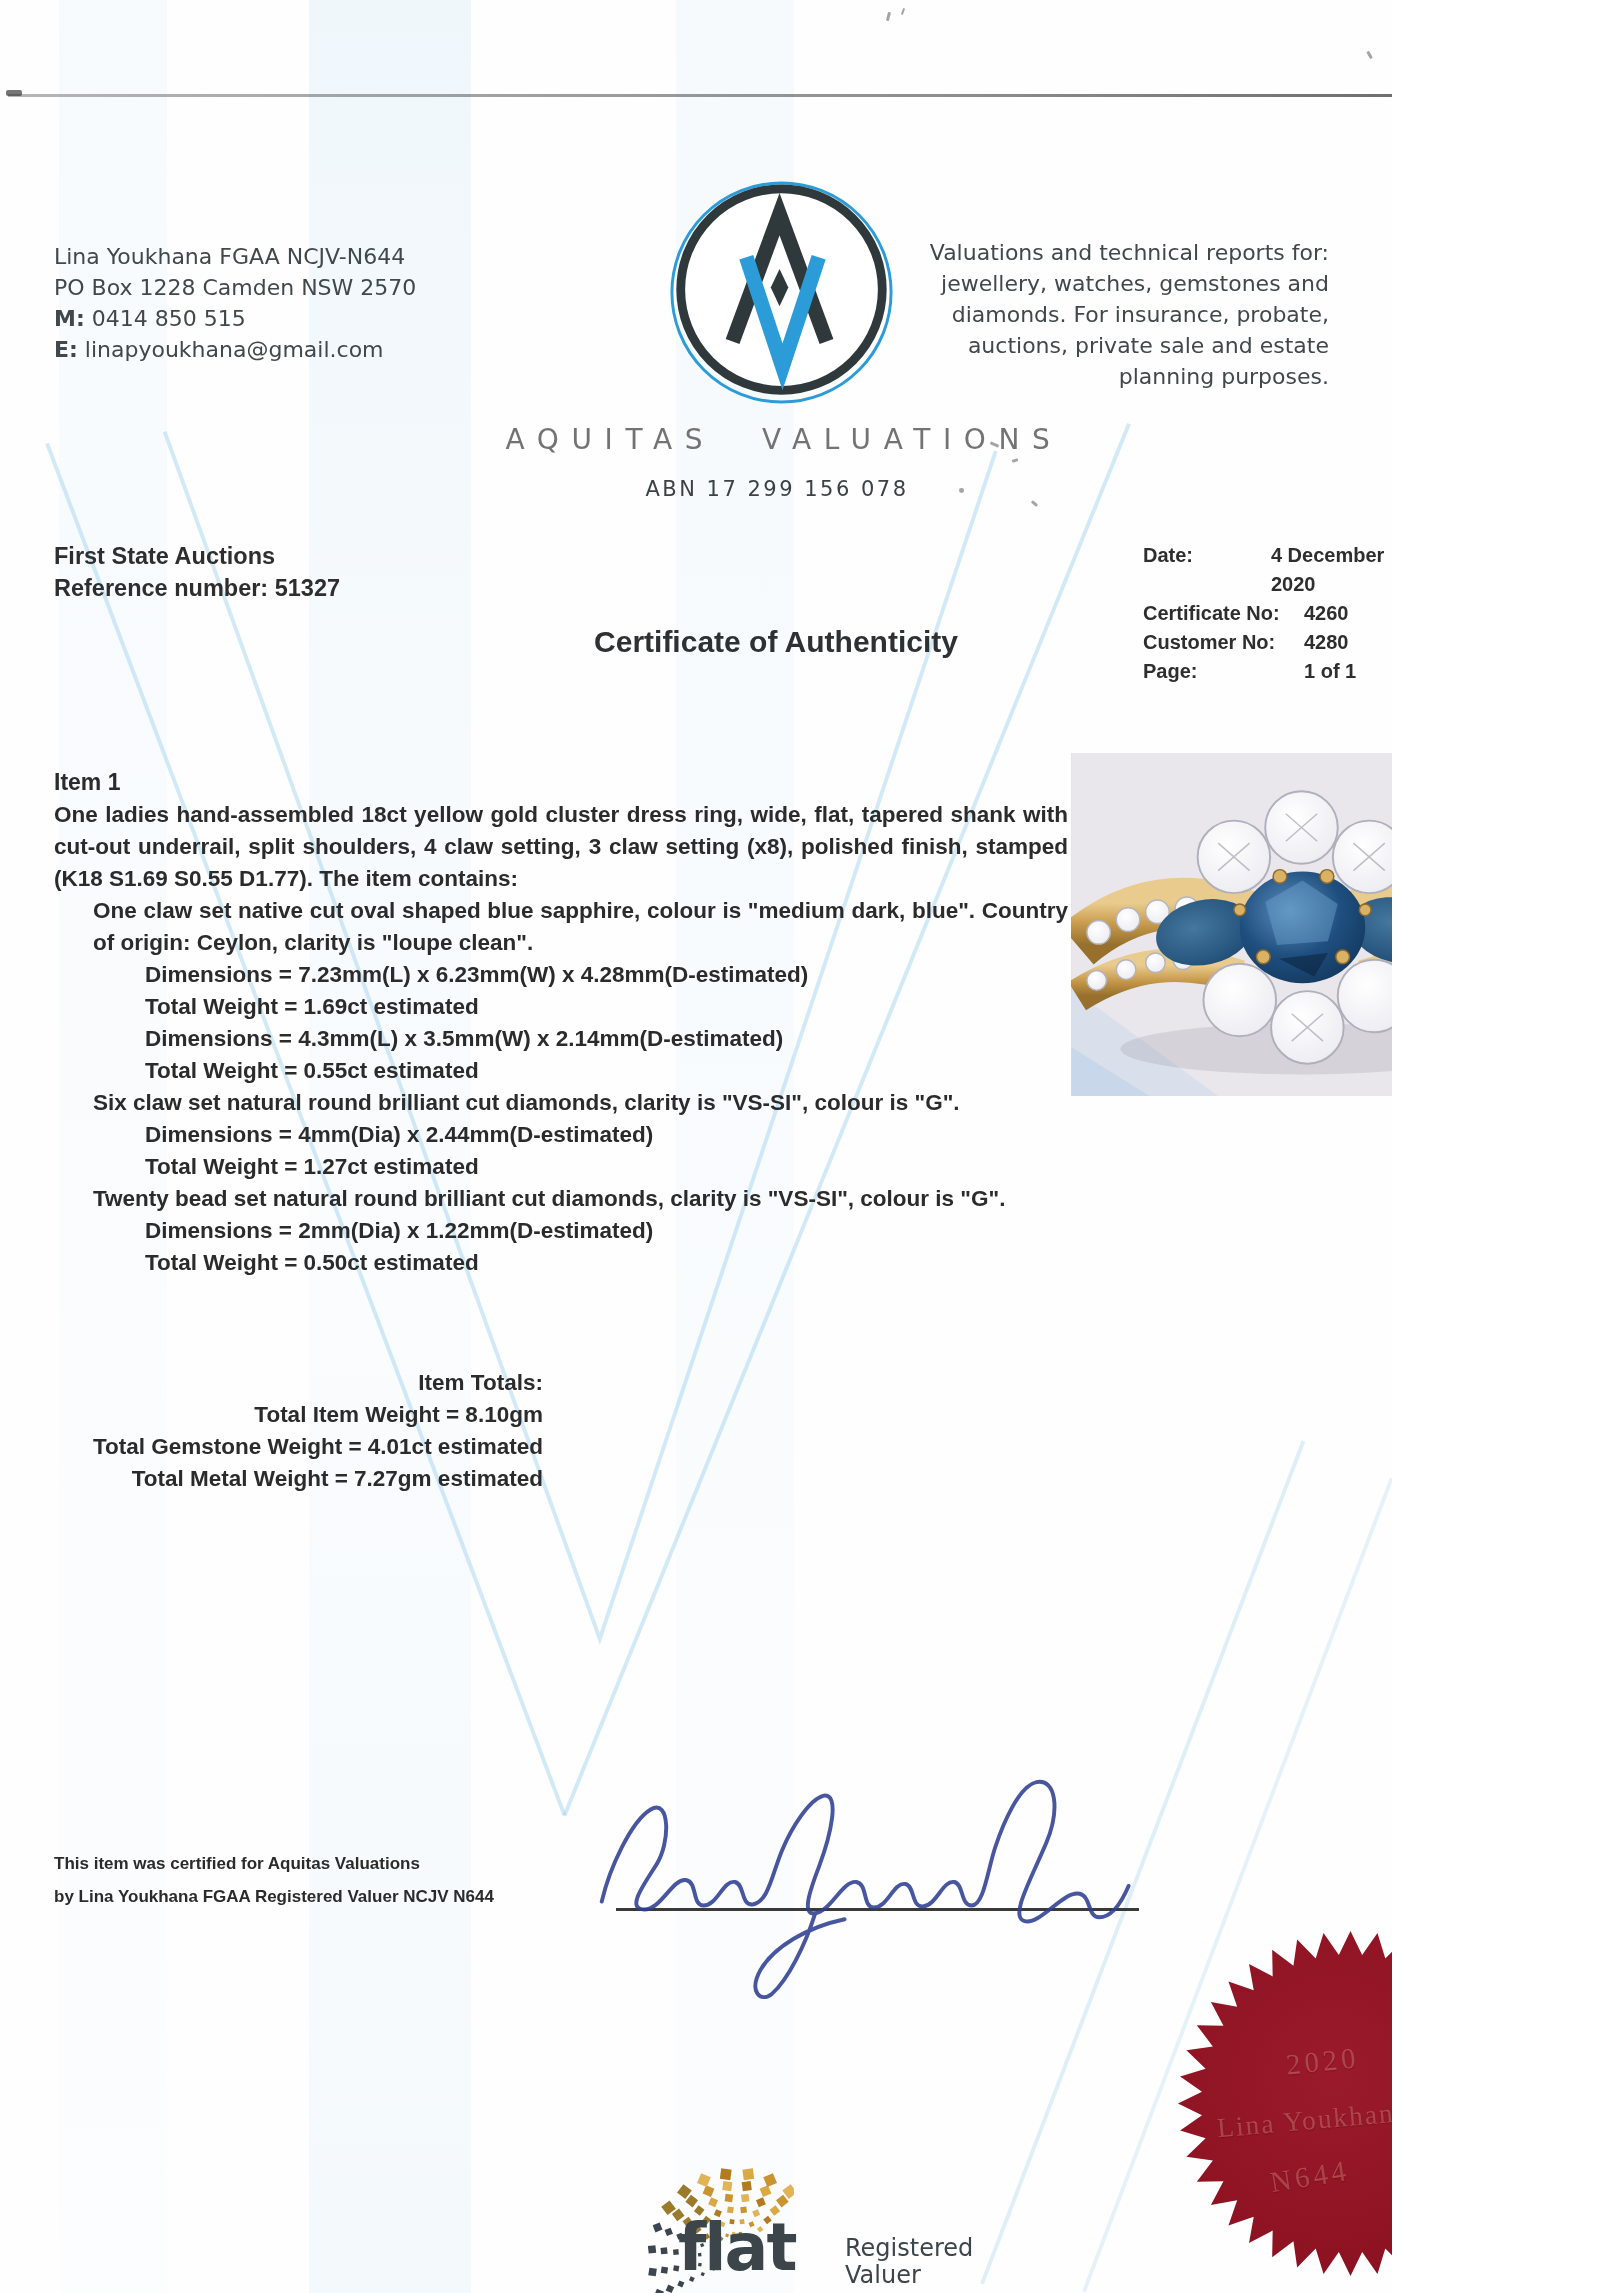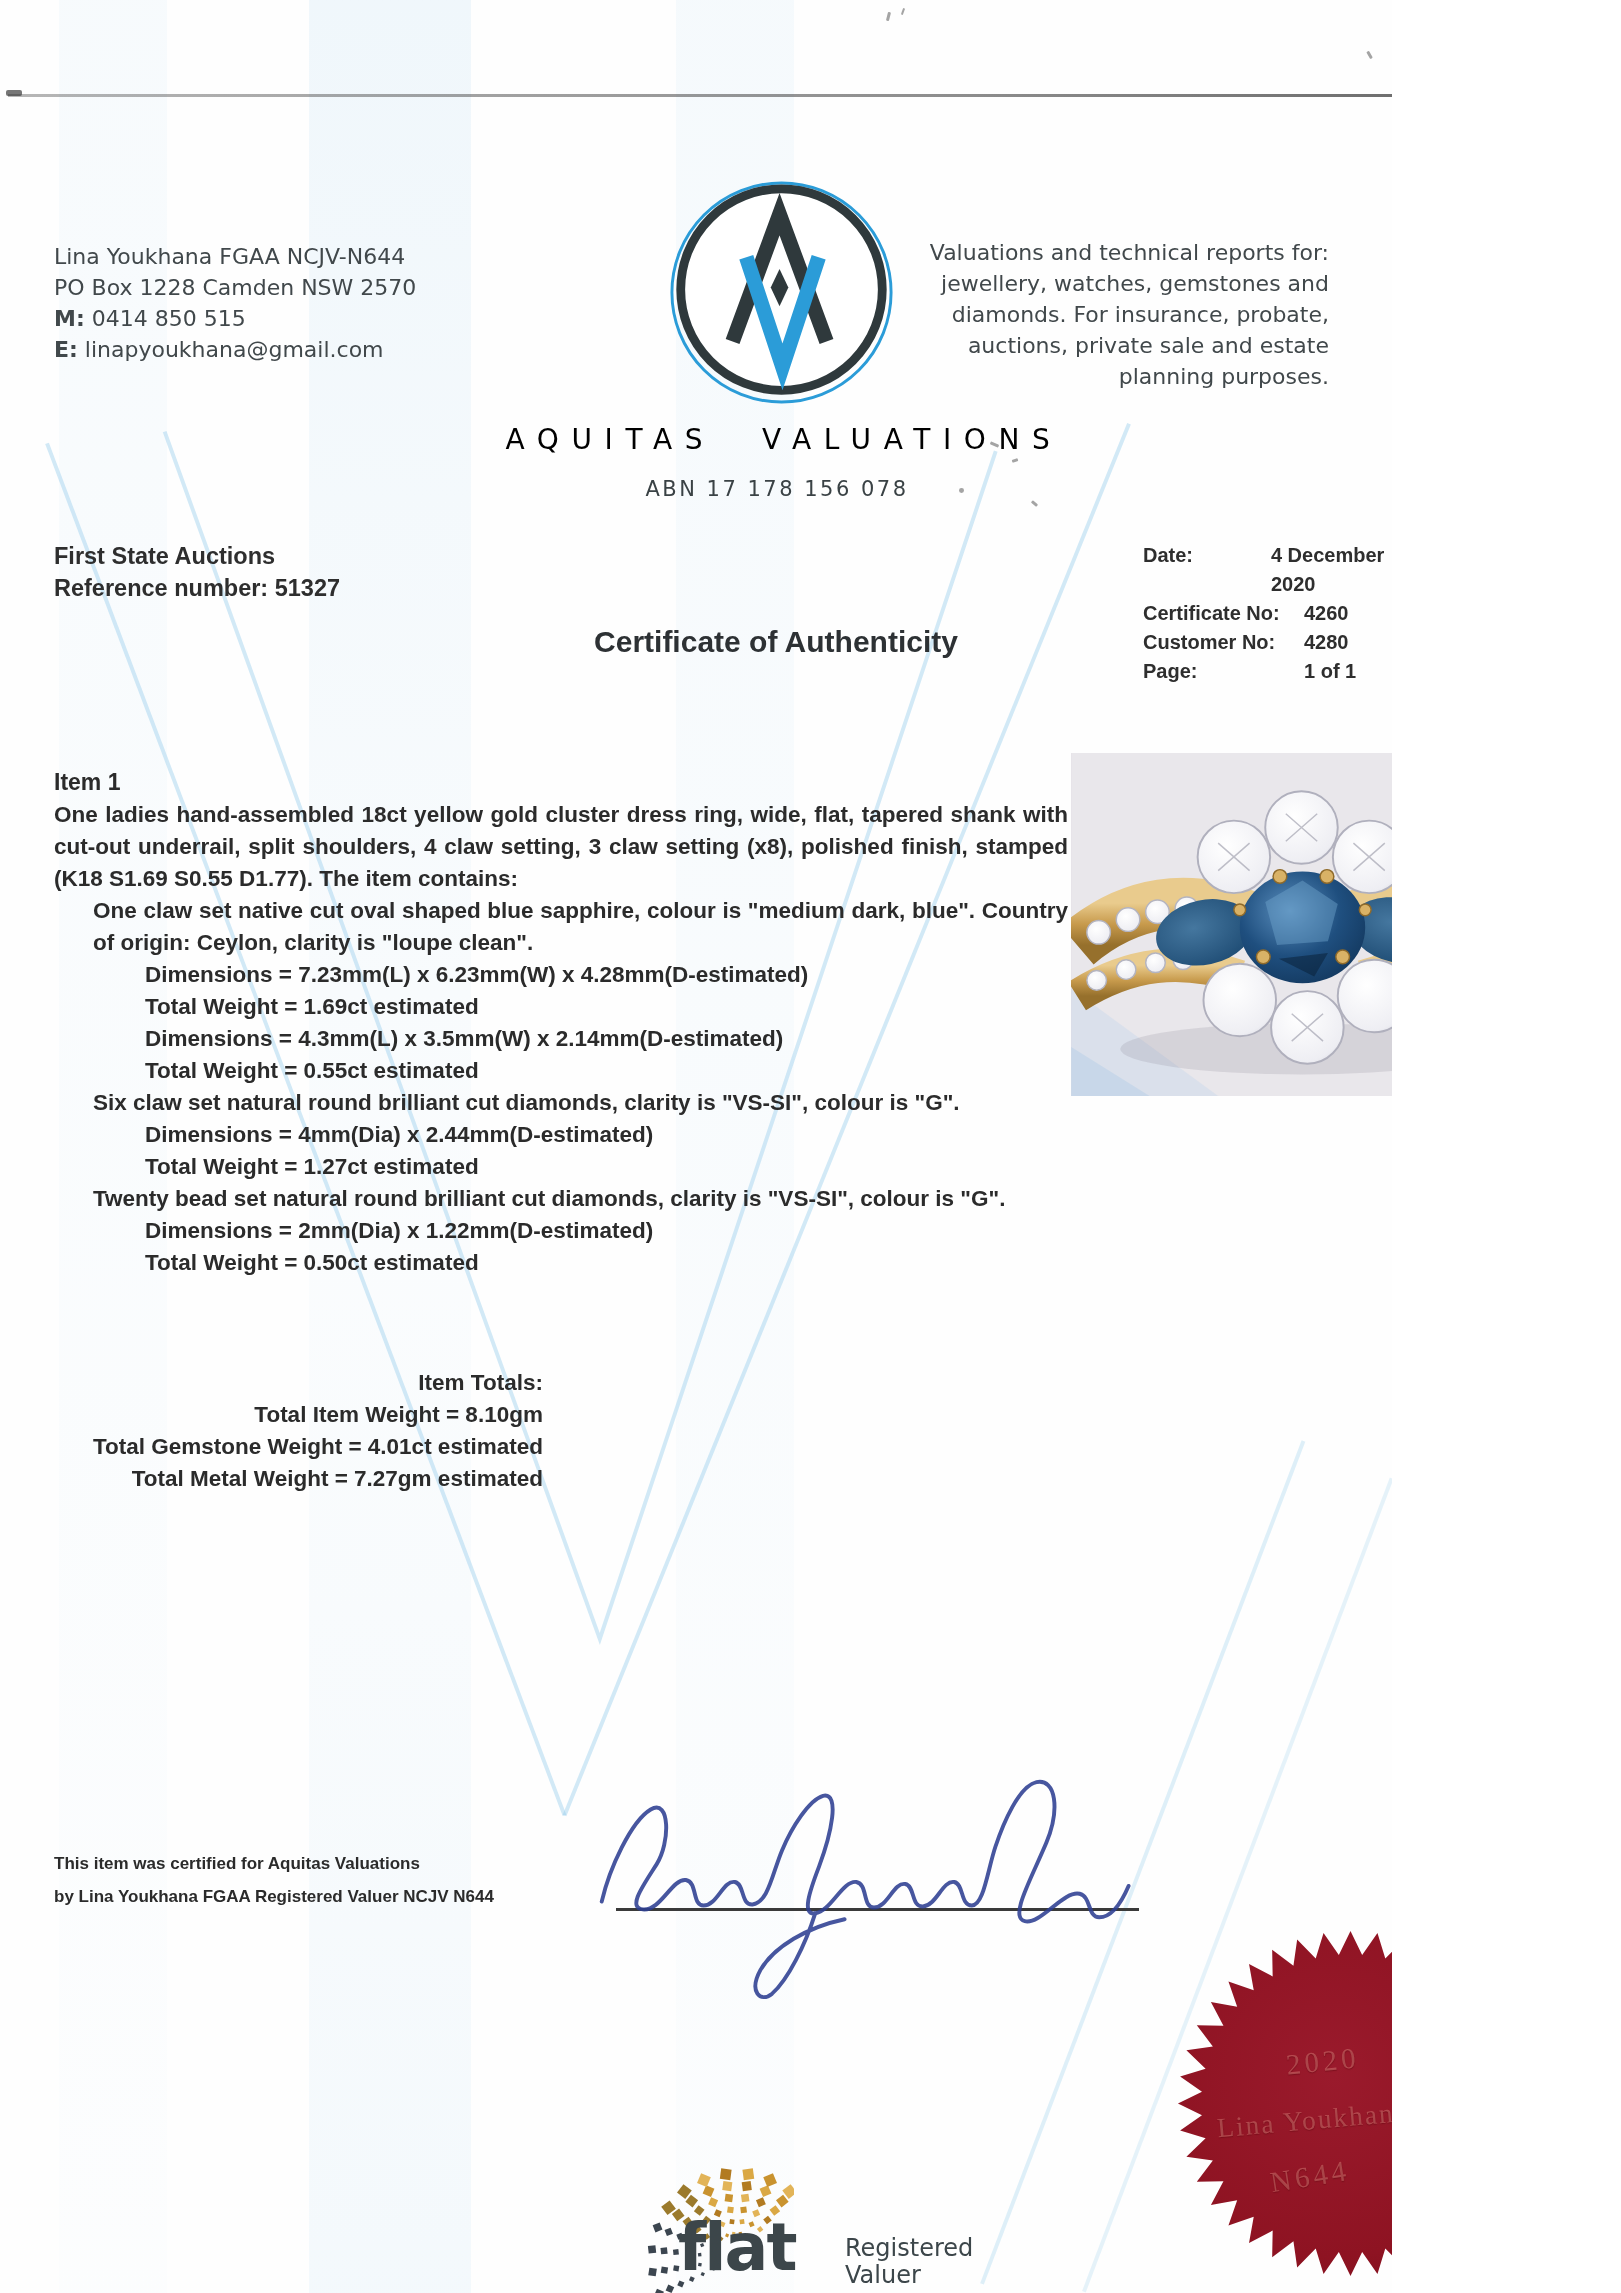--- a/index.html
+++ b/index.html
@@ -18,21 +18,21 @@
   .speck{position:absolute;background:rgba(90,90,90,.55);border-radius:1px;}
   
   .contact{position:absolute;left:54px;top:241px;font-family:"DejaVu Sans",sans-serif;
            font-size:22px;line-height:31px;color:#41484b;}
   .contact .b{font-weight:bold;}
   .services{position:absolute;right:63px;top:237px;width:490px;text-align:right;
             font-family:"DejaVu Sans",sans-serif;font-size:22px;line-height:31px;color:#41484b;}
   .logo{position:absolute;left:668px;top:171px;width:227px;height:243px;}
   .brandline{position:absolute;left:784px;top:423px;transform:translateX(-50%);white-space:nowrap;
              font-family:"DejaVu Sans",sans-serif;font-size:28px;letter-spacing:.45em;word-spacing:25.5px;
-             color:#000000;}
+             color:#737373;}
   .abn{position:absolute;left:777px;top:477px;transform:translateX(-50%);white-space:nowrap;
        font-family:"DejaVu Sans",sans-serif;font-size:21px;letter-spacing:2.5px;color:#3a4245;}
   
   .refblock{position:absolute;left:54px;top:540px;font-size:23.5px;font-weight:bold;line-height:32px;color:#2e2e2e;}
   .metablock{position:absolute;left:1143px;top:541px;font-size:20px;font-weight:bold;line-height:29px;color:#2e2e2e;}
   .metarow{display:flex;}
   .metarow .ml{width:161px;}
   
   .title{position:absolute;left:776px;top:625px;transform:translateX(-50%);white-space:nowrap;
          font-size:30px;font-weight:bold;color:#2d3134;}
@@ -116,21 +116,21 @@
 
   <div class="services">
     <div>Valuations and technical reports for:</div>
     <div>jewellery, watches, gemstones and</div>
     <div>diamonds. For insurance, probate,</div>
     <div>auctions, private sale and estate</div>
     <div>planning purposes.</div>
   </div>
 
   <div class="brandline">AQUITAS VALUATIONS</div>
-  <div class="abn">ABN 17 178 156 078</div>
+  <div class="abn">ABN 17 299 156 078</div>
 
   <div class="refblock">
     <div>First State Auctions</div>
     <div>Reference number: 51327</div>
   </div>
 
   <div class="metablock">
     <div class="metarow">
         <span class="ml">Date:</span>
         <span>4 December 2020</span>

